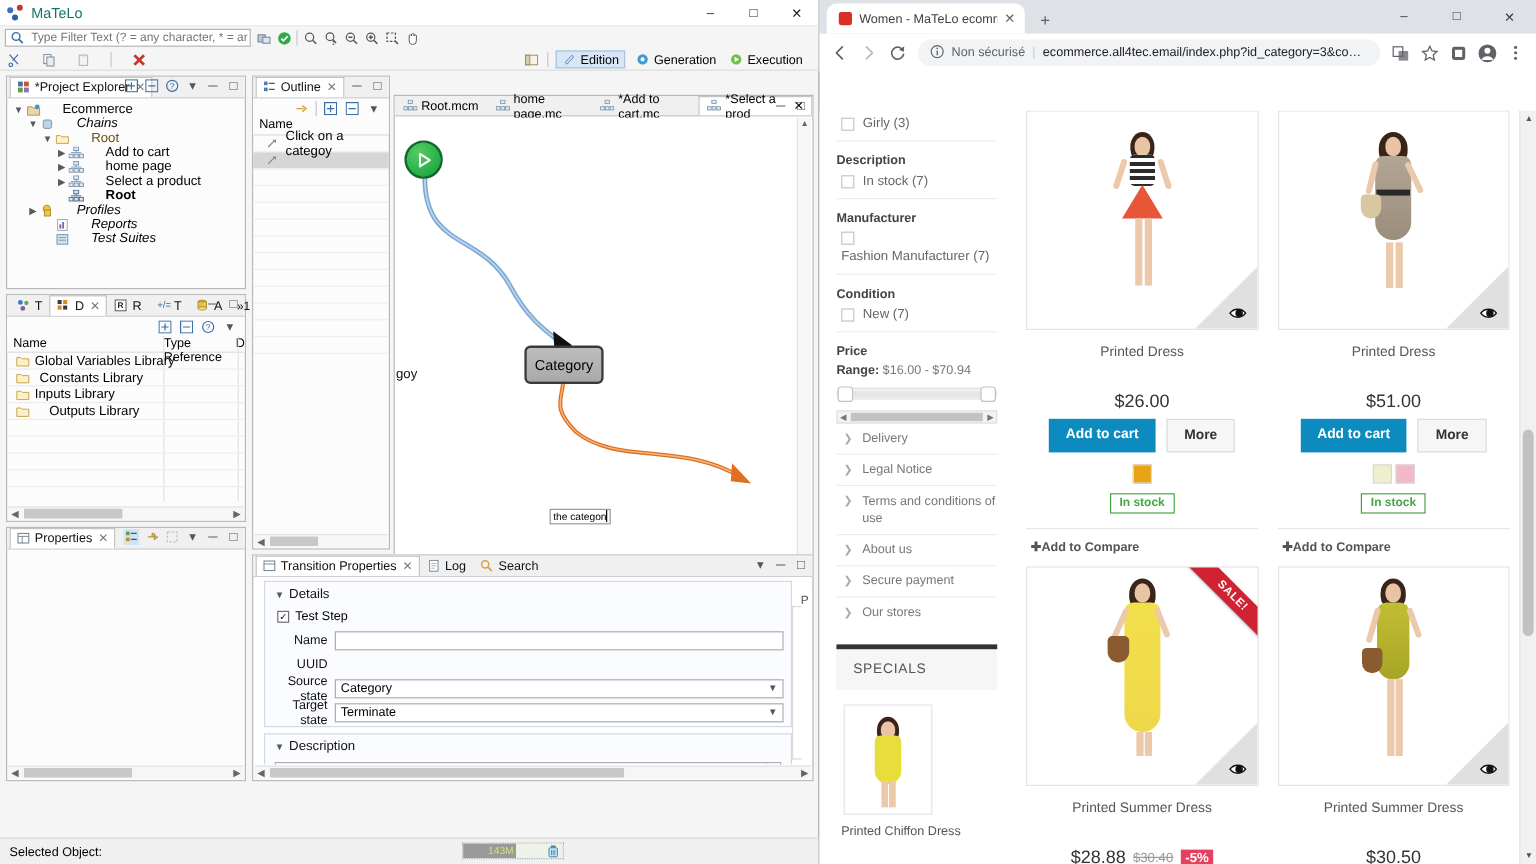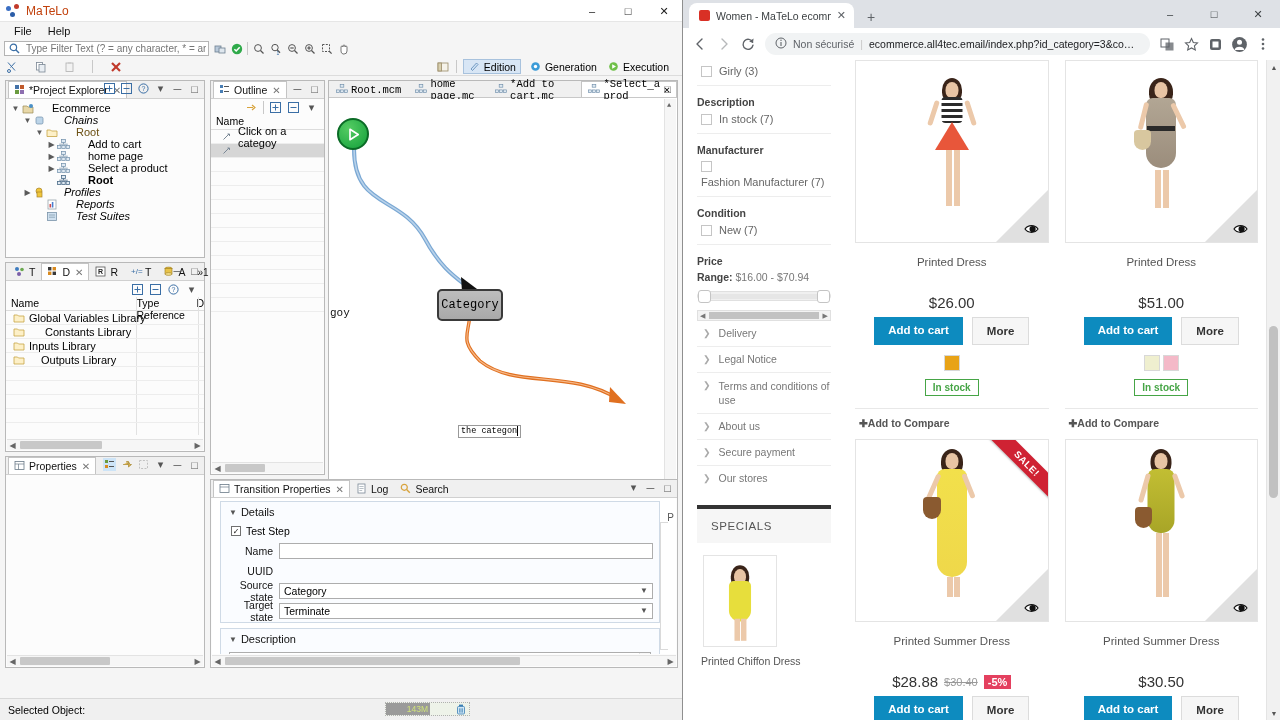--- a/index.html
+++ b/index.html
@@ -23,21 +23,21 @@
   }
   .app-icon {
     width:14px; height:14px; margin-right:6px; position:relative; flex:none;
   }
   .app-icon i {
     position:absolute; border-radius:50%; background:#2b5da8; display:block;
   }
   .app-icon i.a{ width:5px;height:5px; left:0; top:2px; background:#3b6fc4;}
   .app-icon i.b{ width:5px;height:5px; left:8px; top:0px; background:#c23a2b;}
   .app-icon i.c{ width:5px;height:5px; left:4px; top:8px; background:#2b5da8;}
-  .title-text { font-size:12px; color:#c2410c; }
+  .title-text { font-size:12px; color:#0f766e; }
   .win-ctrls { position:absolute; right:0; top:0; display:flex; height:22px; }
   .win-btn {
     width:36px; height:22px; display:flex; align-items:center; justify-content:center;
     font-size:11px; color:#222;
   }
 
   .menu-bar { height:17px; display:flex; align-items:center; padding-left:6px; background:#f5f5f5; }
   .menu-item { padding:1px 8px; font-size:11px; color:#111; }
 
   .filter-row { height:19px; display:flex; align-items:center; padding:0 4px; gap:4px; background:#f5f5f5; }
@@ -177,21 +177,21 @@
   .c-toolbar { height:32px; background:#fff; display:flex; align-items:center; gap:2px; padding:0 6px; }
   .c-icon { width:22px; height:22px; display:flex; align-items:center; justify-content:center; color:#5f6368; flex:none;}
   .c-omni {
     flex:1; height:22px; background:#f1f3f4; border-radius:11px; display:flex; align-items:center;
     padding:0 10px; gap:6px; font-size:10.5px; color:#202124; margin:14px 4px; overflow:hidden; white-space:nowrap;
   }
   .c-omni .nsec { color:#5f6368; }
   .c-omni .divider { color:#c8c8c8; }
   .c-omni .url { color:#202124; overflow:hidden; text-overflow:ellipsis; }
 
-  .c-viewport { flex:1; background:#fff; position:relative; overflow:hidden; display:flex; }
+  .c-viewport { flex:1; background:#fff; position:relative; overflow:hidden; display:flex;margin-top:32px; }
   .c-page { flex:1; display:flex; position:relative; }
   .c-scrollbar { width:14px; background:#f1f1f1; position:relative; border-left:1px solid #e4e4e4;}
   .c-sb-thumb { position:absolute; left:2px; width:9px; background:#c1c1c1; border-radius:5px; }
   .c-sb-arrow { position:absolute; left:0; width:14px; height:14px; display:flex; align-items:center;
                 justify-content:center; font-size:7px; color:#555; }
 
   
   .shop-left { width:160px; padding:0 12px 0 14px; font-size:11px; color:#666; }
   .flt-chk { display:flex; align-items:center; gap:7px; margin:5px 0 7px 4px; }
   .flt-box { width:11px; height:11px; border:1px solid #c5c5c5; background:#fff; flex:none;}
@@ -278,24 +278,20 @@
           <i class="c"></i>
         </span>
       <span class="title-text">MaTeLo</span>
       <div class="win-ctrls">
         <div class="win-btn">–</div>
         <div class="win-btn">□</div>
         <div class="win-btn close">✕</div>
       </div>
     </div>
 
-    <div class="menu-bar">
-      <div class="menu-item">File</div>
-      <div class="menu-item">Help</div>
-    </div>
 
     <div class="filter-row">
       <div class="filter-box">
         <span class="mini-ico">
           <svg width="11" height="11" viewBox="0 0 11 11">
               <circle cx="4.4" cy="4.4" r="3.2" fill="none" stroke="#3a6ea5" stroke-width="1.2"></circle>
               <line x1="6.8" y1="6.8" x2="10" y2="10" stroke="#3a6ea5" stroke-width="1.4"></line>
             </svg>
         </span>
         <input placeholder="Type Filter Text (? = any character, * = any String)" style="">
@@ -672,21 +668,21 @@
           </div>
           <div class="grid-rows">
             <div class="grid-row" style="display:flex;align-items:center;padding-left:6px;gap:4px;">
               <span class="tico">
                   <svg width="12" height="10" viewBox="0 0 12 10">
                     <path d="M1 2h3.5l1 1H11v6H1z" fill="#fdf0c8" stroke="#c6a545" stroke-width=".8"></path>
                   </svg>
                 </span>
               <span>Global Variables Library</span>
             </div>
-            <div class="grid-row" style="display:flex;align-items:center;padding-left:6px;gap:20px;">
+            <div class="grid-row" style="display:flex;align-items:center;padding-left:6px;gap:8px;">
               <span class="tico">
                   <svg width="12" height="10" viewBox="0 0 12 10">
                     <path d="M1 2h3.5l1 1H11v6H1z" fill="#fdf0c8" stroke="#c6a545" stroke-width=".8"></path>
                   </svg>
                 </span>
               <span>Constants Library</span>
             </div>
             <div class="grid-row" style="display:flex;align-items:center;padding-left:6px;gap:4px;">
               <span class="tico">
                   <svg width="12" height="10" viewBox="0 0 12 10">
@@ -835,21 +831,21 @@
           <div class="grid-row"></div>
           <div class="grid-row"></div>
           <div class="grid-row"></div>
         </div>
         <div class="hscroll">
           <span class="hs-arrow">◀</span>
           <div class="hs-thumb" style="width:40px; margin-left:2px;"></div>
         </div>
       </div>
 
-      <div class="panel" style="left:328px; top:4px; width:350px; height:490px; background:#fff;font-family:Liberation Mono, monospace;">
+      <div class="panel" style="left:328px; top:20px; width:350px; height:490px; background:#fff;">
         <div class="etabs">
           <div class="etab">
             <span class="tab-ico">
               <svg width="12" height="10" viewBox="0 0 13 11">
                   <rect x="4.5" y="0.5" width="4" height="3" fill="#dfe9f2" stroke="#6d8ca8" stroke-width=".7"></rect>
                   <rect x="0.5" y="6.5" width="3.4" height="3" fill="#dfe9f2" stroke="#6d8ca8" stroke-width=".7"></rect>
                   <rect x="4.8" y="6.5" width="3.4" height="3" fill="#dfe9f2" stroke="#6d8ca8" stroke-width=".7"></rect>
                   <rect x="9.1" y="6.5" width="3.4" height="3" fill="#dfe9f2" stroke="#6d8ca8" stroke-width=".7"></rect>
                 </svg>
             </span>

